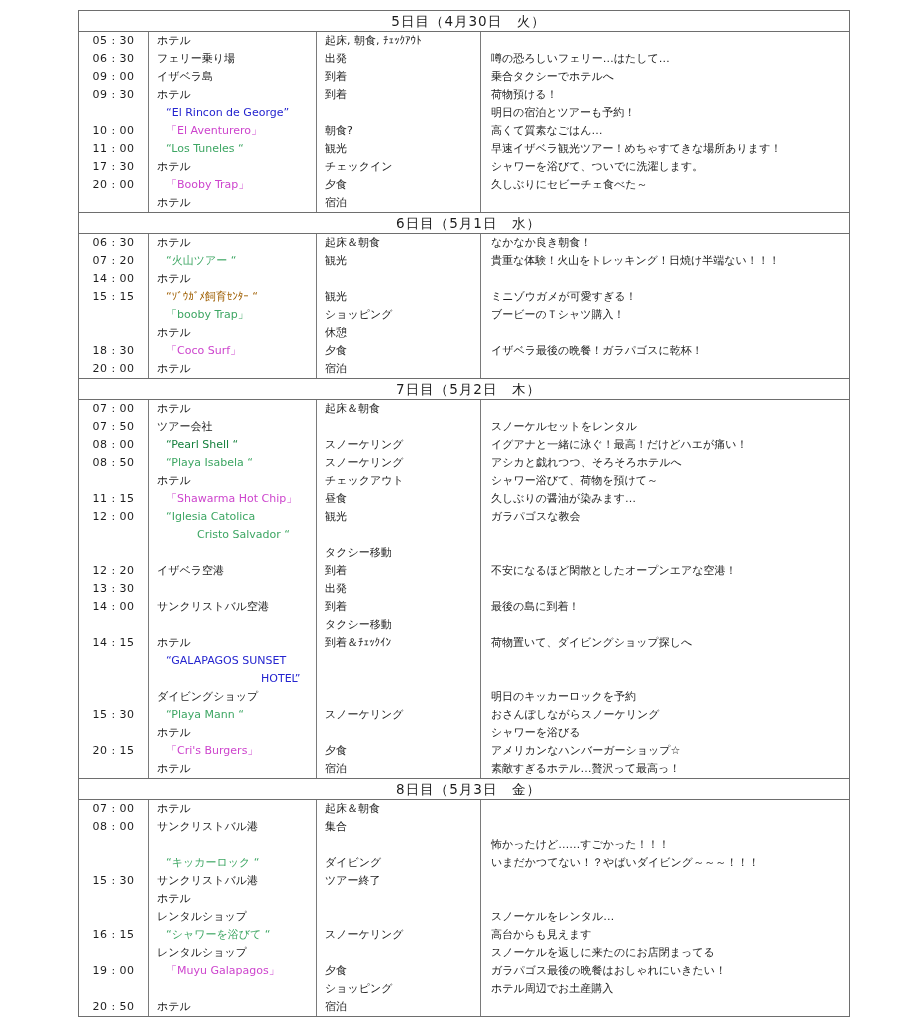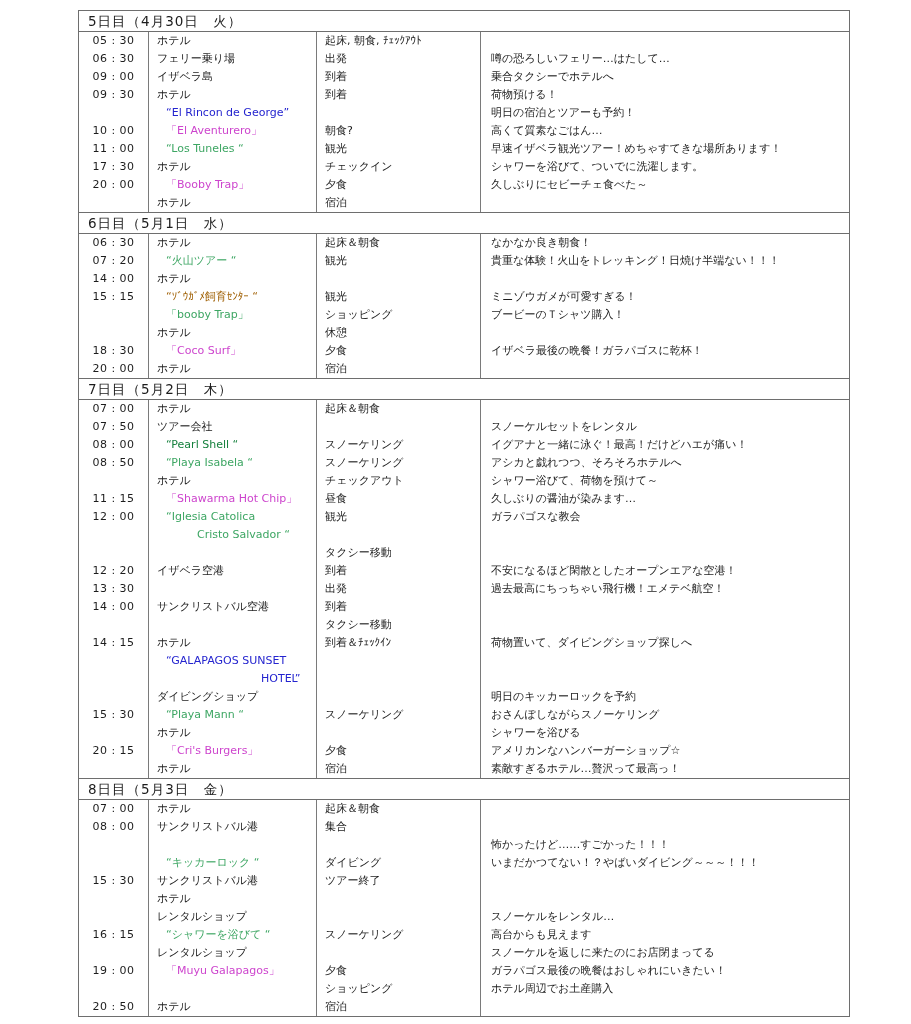--- a/index.html
+++ b/index.html
@@ -15,20 +15,21 @@
   }
   .day-section + .day-section{border-top:1px solid #6e6e6e;}
   .day-header{
     box-sizing:border-box;
     height:21px;line-height:20px;
     padding-left:9px;
     font-size:13.5px;
     letter-spacing:1px;
     border-bottom:1px solid #6e6e6e;
     white-space:nowrap;
+    text-align:center;
   }
   .sched-row{display:flex;height:18px;line-height:18px;font-size:11px;}
   .cell{box-sizing:border-box;white-space:nowrap;overflow:visible;}
   .c-time{width:70px;text-align:center;border-right:1px solid #7a7a7a;letter-spacing:0.5px;}
   .c-place{width:168px;padding-left:8px;border-right:1px solid #7a7a7a;}
   .c-activity{width:164px;padding-left:8px;border-right:1px solid #7a7a7a;}
   .c-comment{flex:1;padding-left:10px;}
   .ind-1{padding-left:17px;}
   .ind-2{padding-left:48px;}
   .ind-3{padding-left:112px;}
@@ -210,26 +211,26 @@
       <div class="sched-row">
         <div class="cell c-time">12 : 20</div>
         <div class="cell c-place">イザベラ空港</div>
         <div class="cell c-activity">到着</div>
         <div class="cell c-comment">不安になるほど閑散としたオープンエアな空港！</div>
       </div>
       <div class="sched-row">
         <div class="cell c-time">13 : 30</div>
         <div class="cell c-place"></div>
         <div class="cell c-activity">出発</div>
-        <div class="cell c-comment">過去最高にちっちゃい飛行機！エメテベ航空！</div>
       </div>
       <div class="sched-row">
         <div class="cell c-time">14 : 00</div>
         <div class="cell c-place">サンクリストバル空港</div>
         <div class="cell c-activity">到着</div>
+        <div class="cell c-comment">最後の島に到着！</div>
       </div>
       <div class="sched-row">
         <div class="cell c-time"></div>
         <div class="cell c-place"></div>
         <div class="cell c-activity">タクシー移動</div>
         <div class="cell c-comment"></div>
       </div>
       <div class="sched-row">
         <div class="cell c-time">14 : 15</div>
         <div class="cell c-place">ホテル</div>

